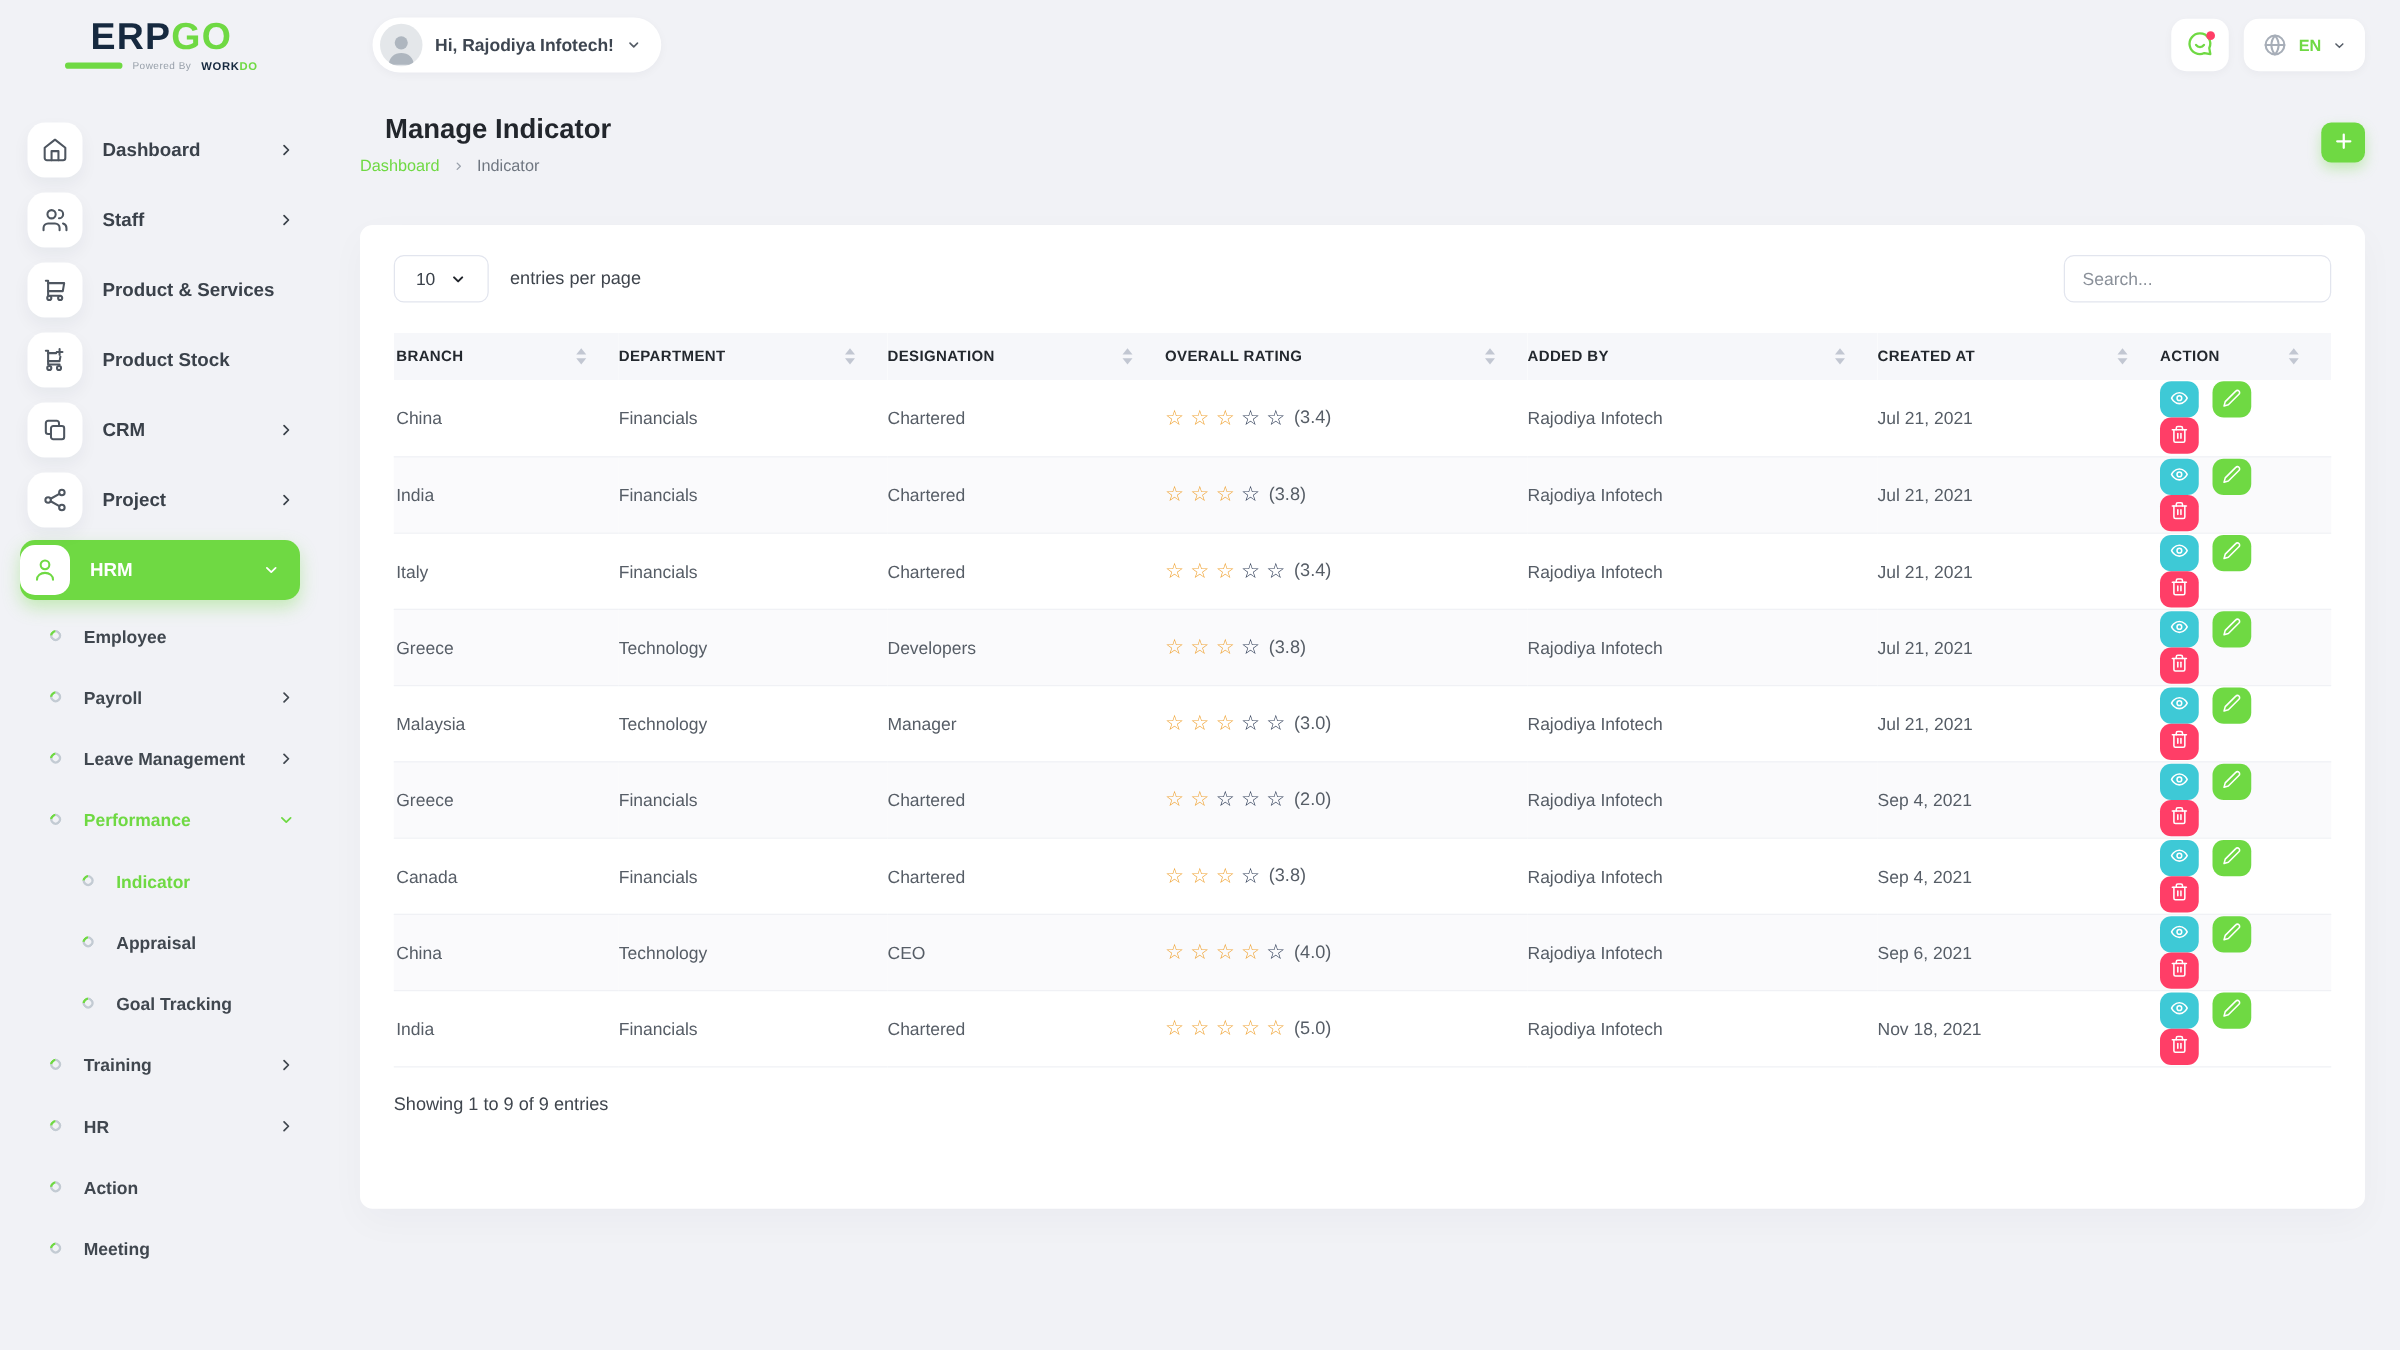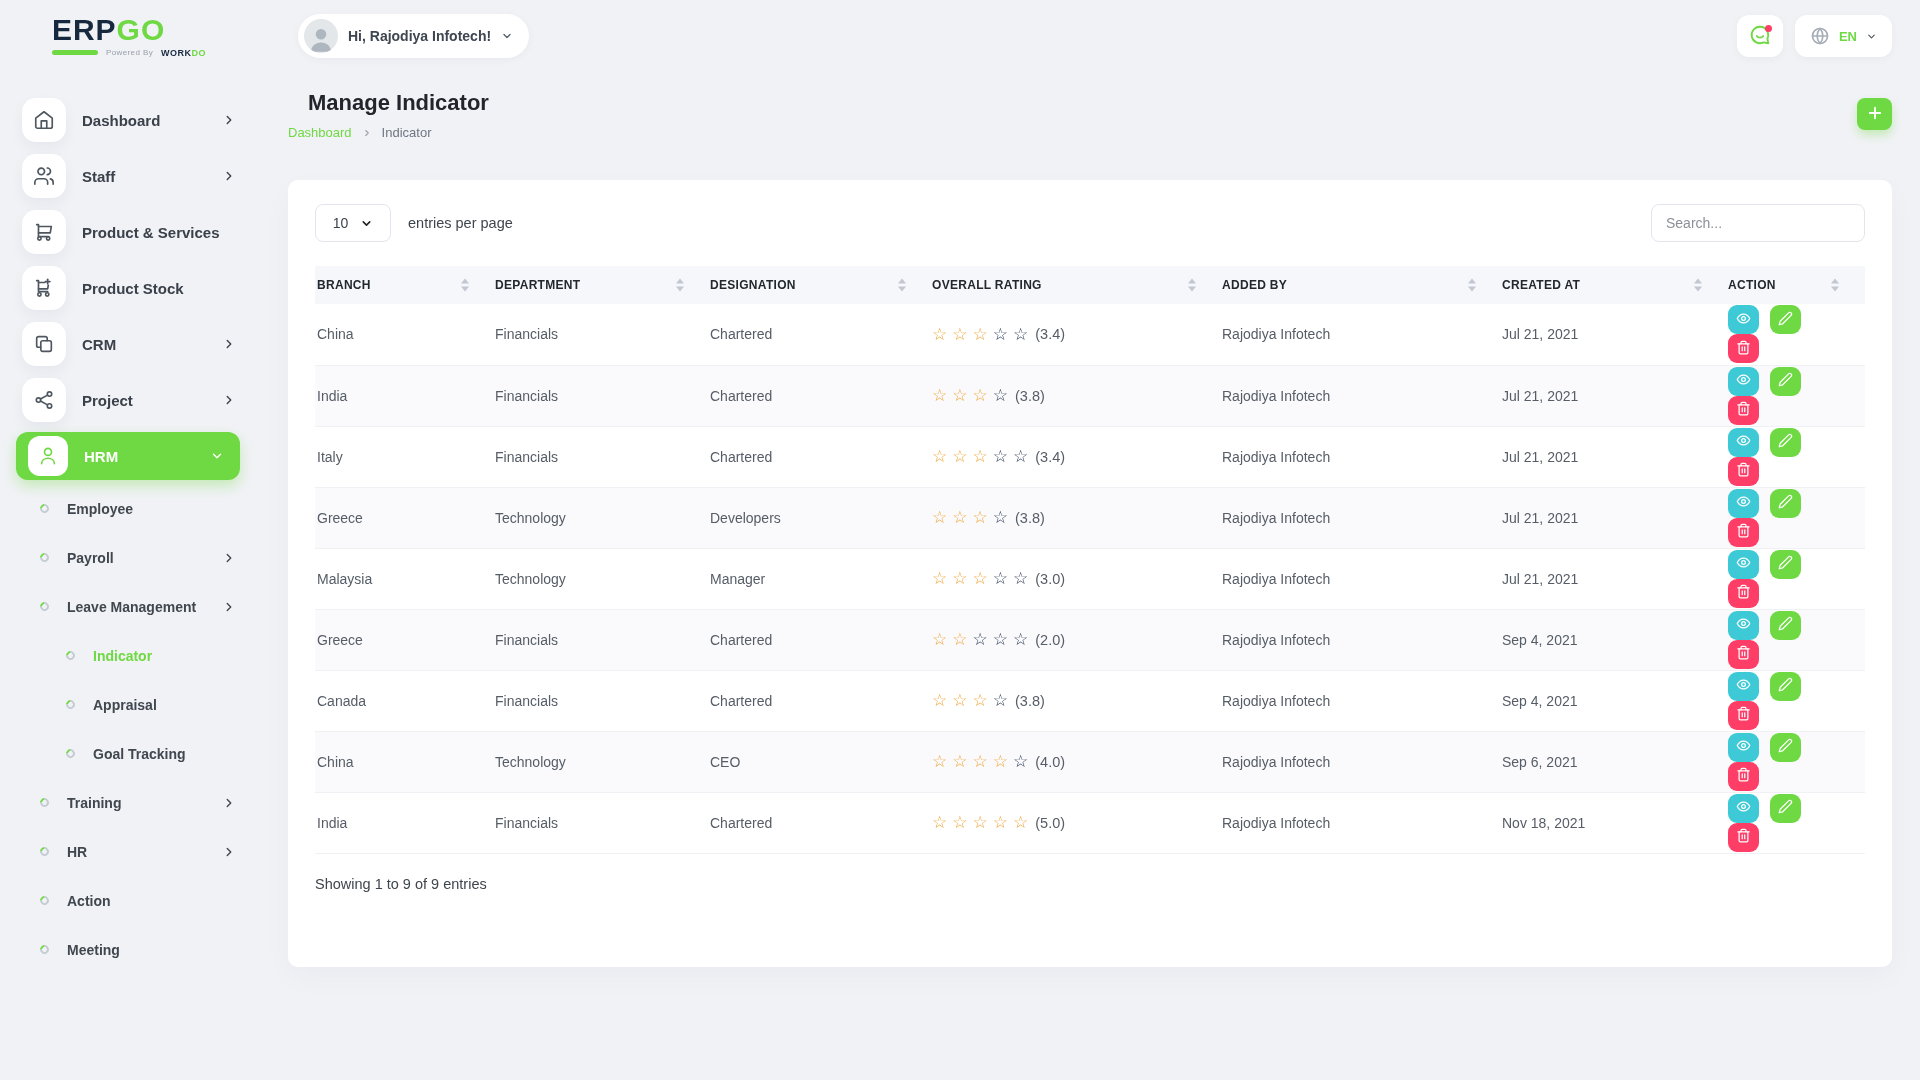--- a/index.html
+++ b/index.html
@@ -6,21 +6,21 @@
   html,body { width:1920px; height:1080px; }
   body {
     font-family: "Liberation Sans", "DejaVu Sans", sans-serif;
     background:#f1f2f6;
     overflow:hidden;
     color:#3a414a;
   }
   
   .topbar { height:72px; display:flex; align-items:center; }
   .brand-zone { width:258px; display:flex; justify-content:center; flex:none; }
-  .brand { display:flex; flex-direction:column; gap:3px; }
+  .brand { display:flex; flex-direction:column; gap:3px;text-align:center; }
   .brand-top { font-size:30px; font-weight:800; letter-spacing:1px; line-height:1; }
   .brand-erp { color:#16293f; }
   .brand-go  { color:#6fd943; }
   .brand-sub { display:flex; align-items:center; gap:8px; }
   .brand-bar { width:46px; height:5px; border-radius:3px; background:#6fd943; }
   .brand-powered { font-size:8px; color:#98a0aa; letter-spacing:.4px; }
   .brand-workdo { font-size:9px; font-weight:800; color:#16293f; letter-spacing:.5px; }
   .brand-workdo .g { color:#6fd943; }
   .user-pill { margin-left:40px; background:#fff; border-radius:24px; height:44px;
     display:flex; align-items:center; gap:10px; padding:0 16px 0 6px;
@@ -44,21 +44,21 @@
   
   .layout { display:flex; height:1008px; }
   .sidebar { width:258px; flex:none; padding:20px 0 0 22px; }
   .nav-item { height:56px; display:flex; align-items:center; gap:16px; padding-right:22px; cursor:pointer; }
   .icon-box { width:44px; height:44px; flex:none; background:#fff; border-radius:14px;
     display:flex; align-items:center; justify-content:center; color:#4e5660;
     box-shadow:0 6px 14px rgba(25,35,50,.05); }
   .nav-label { font-size:15px; font-weight:600; color:#3a414a; flex:1; }
   .nav-item .chev { color:#3a414a; }
   .nav-item.active { background:#6fd943; border-radius:12px; height:48px; margin:4px 18px 4px -6px;
-    padding:0 16px 0 12px; box-shadow:0 6px 14px rgba(111,217,67,.35); }
+    padding:0 16px 0 0; box-shadow:0 6px 14px rgba(111,217,67,.35); }
   .nav-item.active .icon-box { width:40px; height:40px; border-radius:12px; color:#6fd943; box-shadow:none; }
   .nav-item.active .nav-label { color:#fff; }
   .nav-item.active .chev { color:#fff; }
   .nav-sub { height:49px; display:flex; align-items:center; gap:18px; padding:0 22px 0 18px; cursor:pointer; }
   .nav-sub.lvl3 { padding-left:44px; }
   .bullet { width:9px; height:9px; flex:none; border-radius:50%;
     border:2px solid #c3cbd3; border-top-color:#6fd943; transform:rotate(-45deg); }
   .nav-sub .nav-sub-label { font-size:14px; font-weight:600; color:#40474f; flex:1; }
   .nav-sub .chev { color:#40474f; }
   .nav-sub.active .nav-sub-label { color:#6fd943; }
@@ -286,20 +286,29 @@
       </div>
       <div class="nav-sub">
         <span class="bullet"></span>
         <span class="nav-sub-label">Leave Management</span>
         <span class="chev">
           <svg width="14" height="14" viewBox="0 0 24 24" fill="none" stroke="currentColor" stroke-width="2.4" stroke-linecap="round" stroke-linejoin="round">
             <polyline points="9 6 15 12 9 18"></polyline>
           </svg>
         </span>
       </div>
+      <div class="nav-sub active">
+        <span class="bullet"></span>
+        <span class="nav-sub-label">Performance</span>
+        <span class="chev">
+          <svg width="14" height="14" viewBox="0 0 24 24" fill="none" stroke="currentColor" stroke-width="2.4" stroke-linecap="round" stroke-linejoin="round">
+            <polyline points="6 9 12 15 18 9"></polyline>
+          </svg>
+        </span>
+      </div>
       <div class="nav-sub lvl3 active">
         <span class="bullet"></span>
         <span class="nav-sub-label">Indicator</span>
       </div>
       <div class="nav-sub lvl3">
         <span class="bullet"></span>
         <span class="nav-sub-label">Appraisal</span>
       </div>
       <div class="nav-sub lvl3">
         <span class="bullet"></span>

